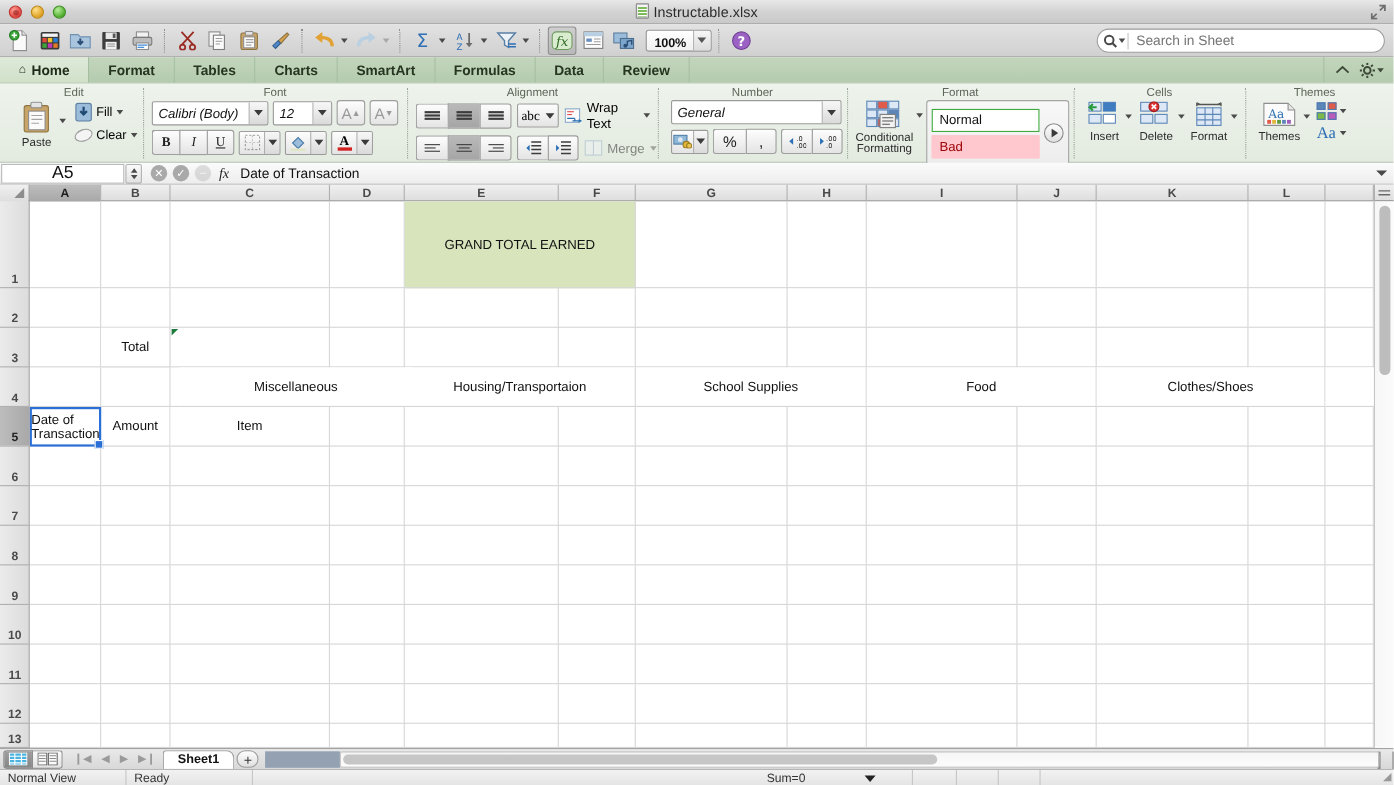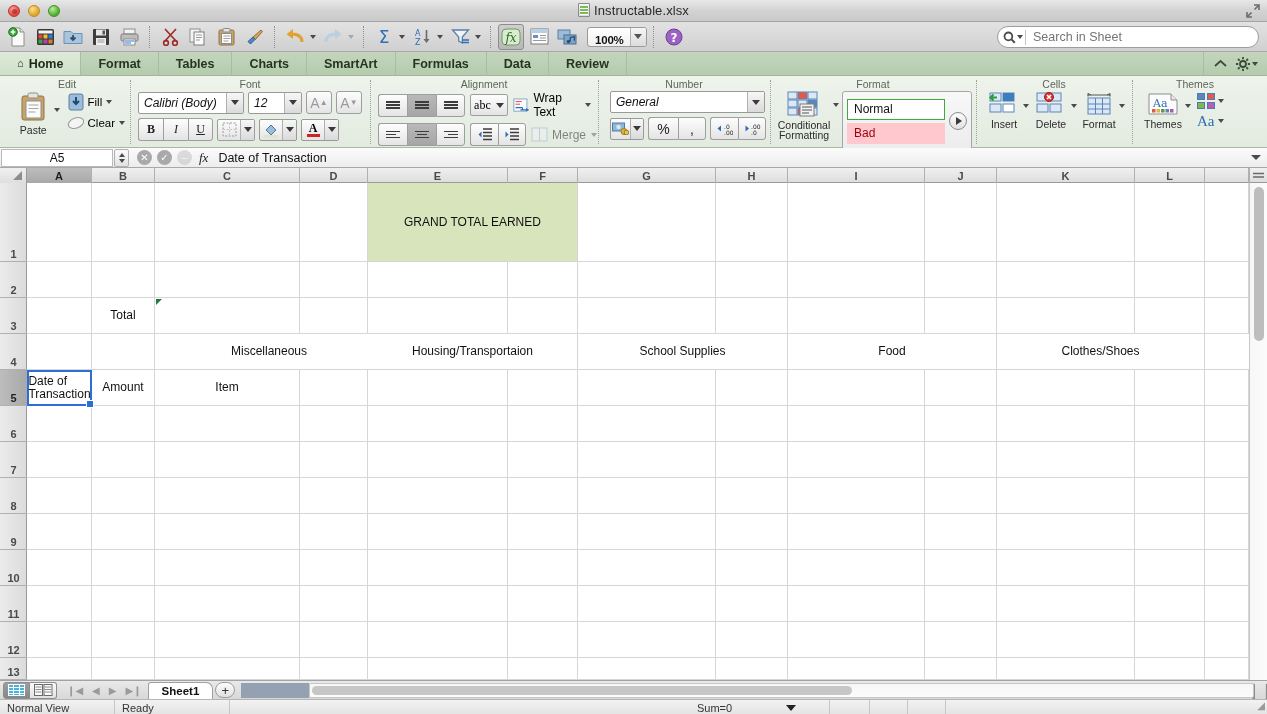--- a/index.html
+++ b/index.html
@@ -192,21 +192,21 @@
   
   .formulabar {
     position: absolute; left: 0; top: 148px; width: 1267px; height: 20px;
     background: linear-gradient(to bottom,#fbfbfb,#ededed);
     border-bottom: 1px solid #a8a8a8;
     display: flex; align-items: center;
   }
   .namebox {
     width: 112px; height: 18px; background: #fff; border: 1px solid #b9b9b9;
     display: flex; align-items: center; justify-content: center;
-    font-size: 12px; color: #111; margin-left: 1px;
+    font-size: 16px; color: #111; margin-left: 1px;
   }
   .stepper {
     width: 15px; height: 18px; margin-left: 1px;
     background: linear-gradient(to bottom,#fafafa,#e2e2e2);
     border: 1px solid #b0b0b0; border-radius: 2px;
     display: flex; flex-direction: column; align-items: center; justify-content: center; gap: 2px;
   }
   .st-up { width:0;height:0;border-left:3.5px solid transparent;border-right:3.5px solid transparent;border-bottom:4px solid #4a4a4a; }
   .st-dn { width:0;height:0;border-left:3.5px solid transparent;border-right:3.5px solid transparent;border-top:4px solid #4a4a4a; }
   .fb-icons { display: flex; align-items: center; gap: 5px; margin-left: 8px; }

